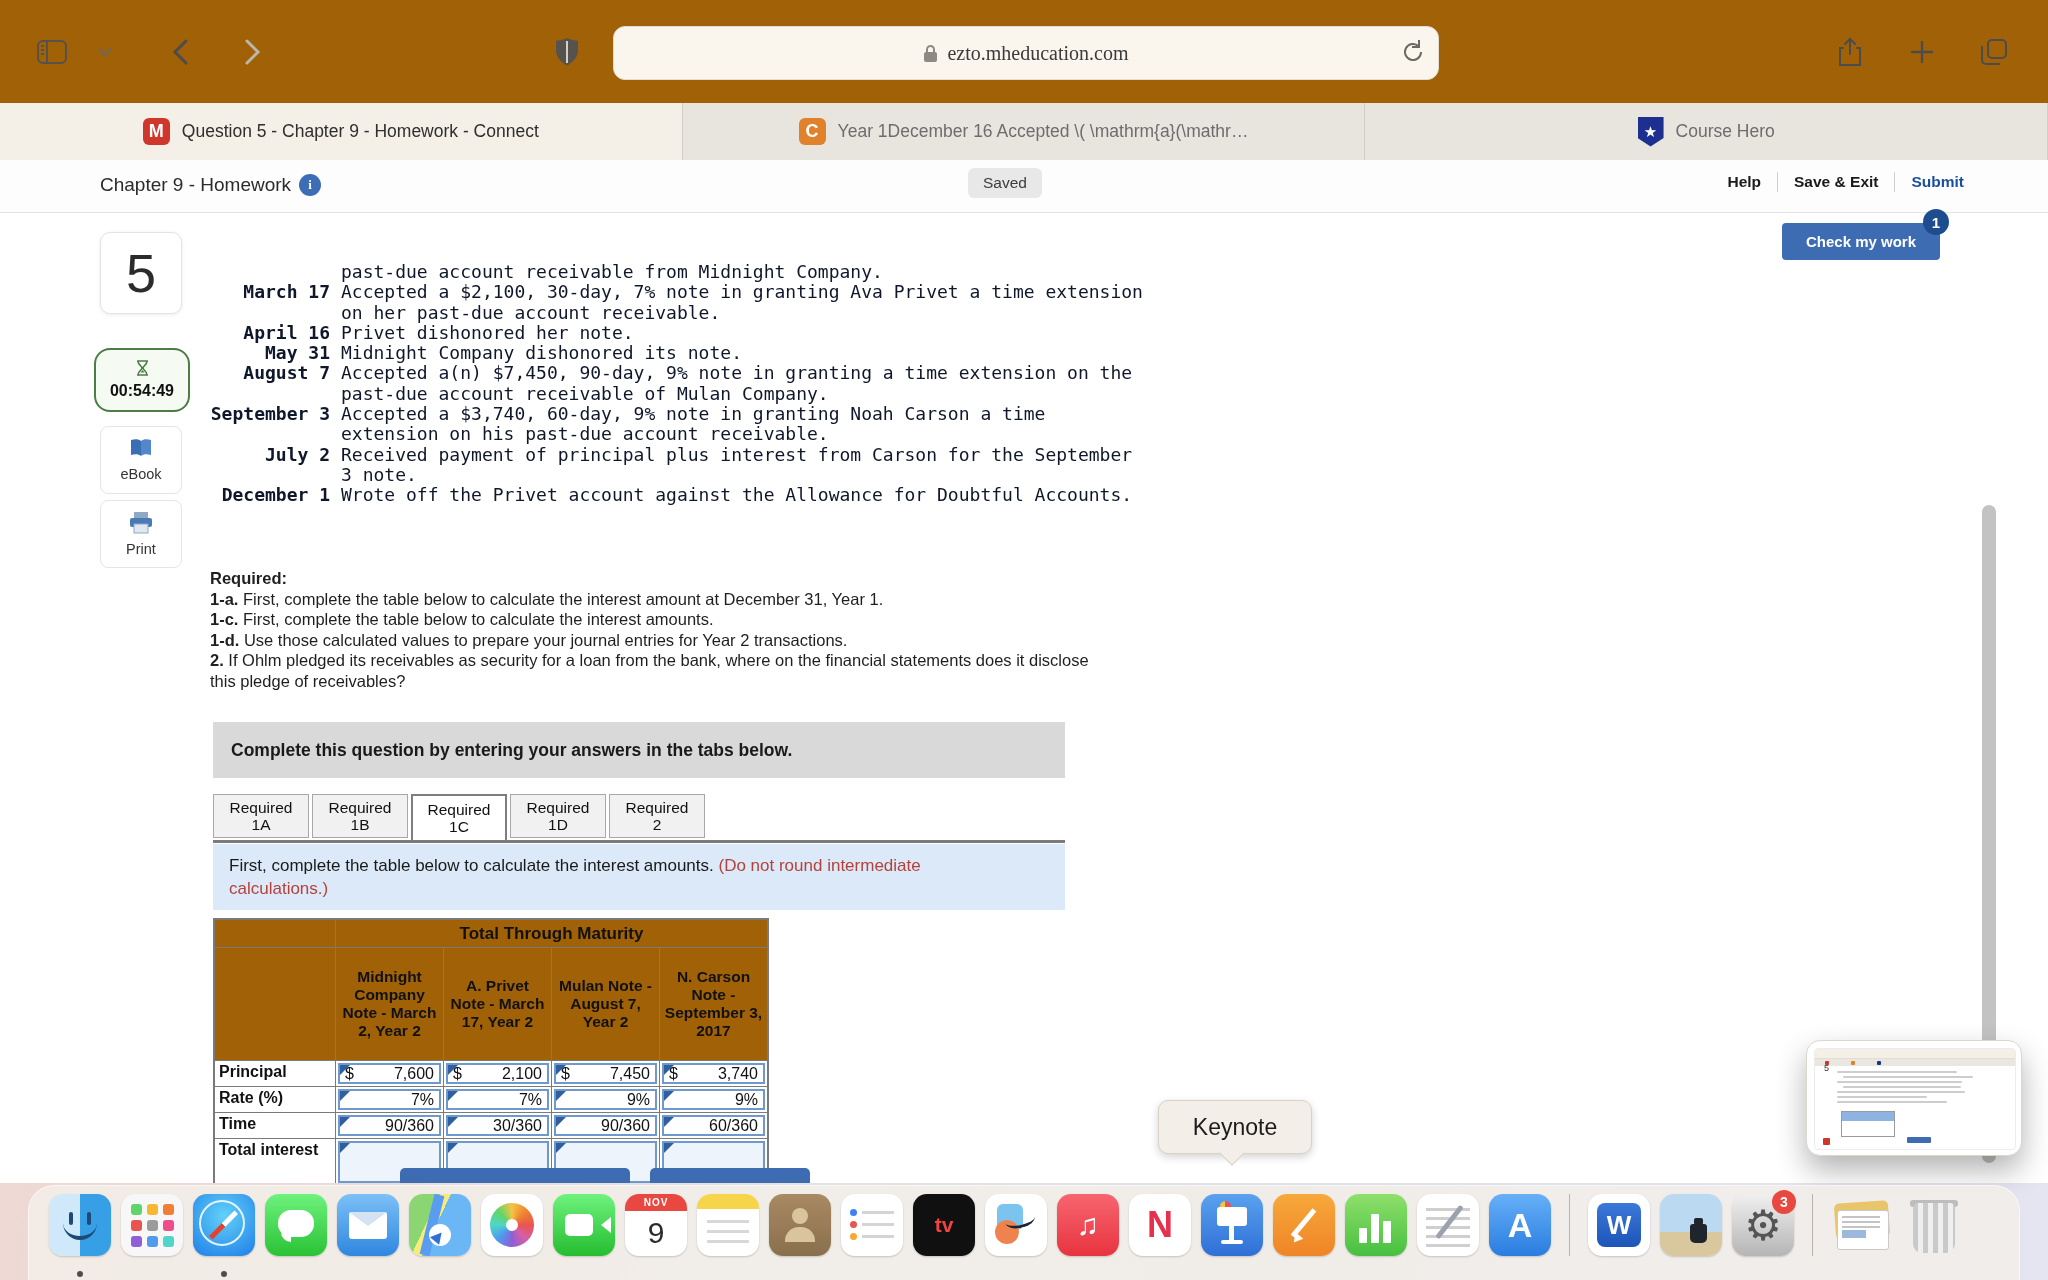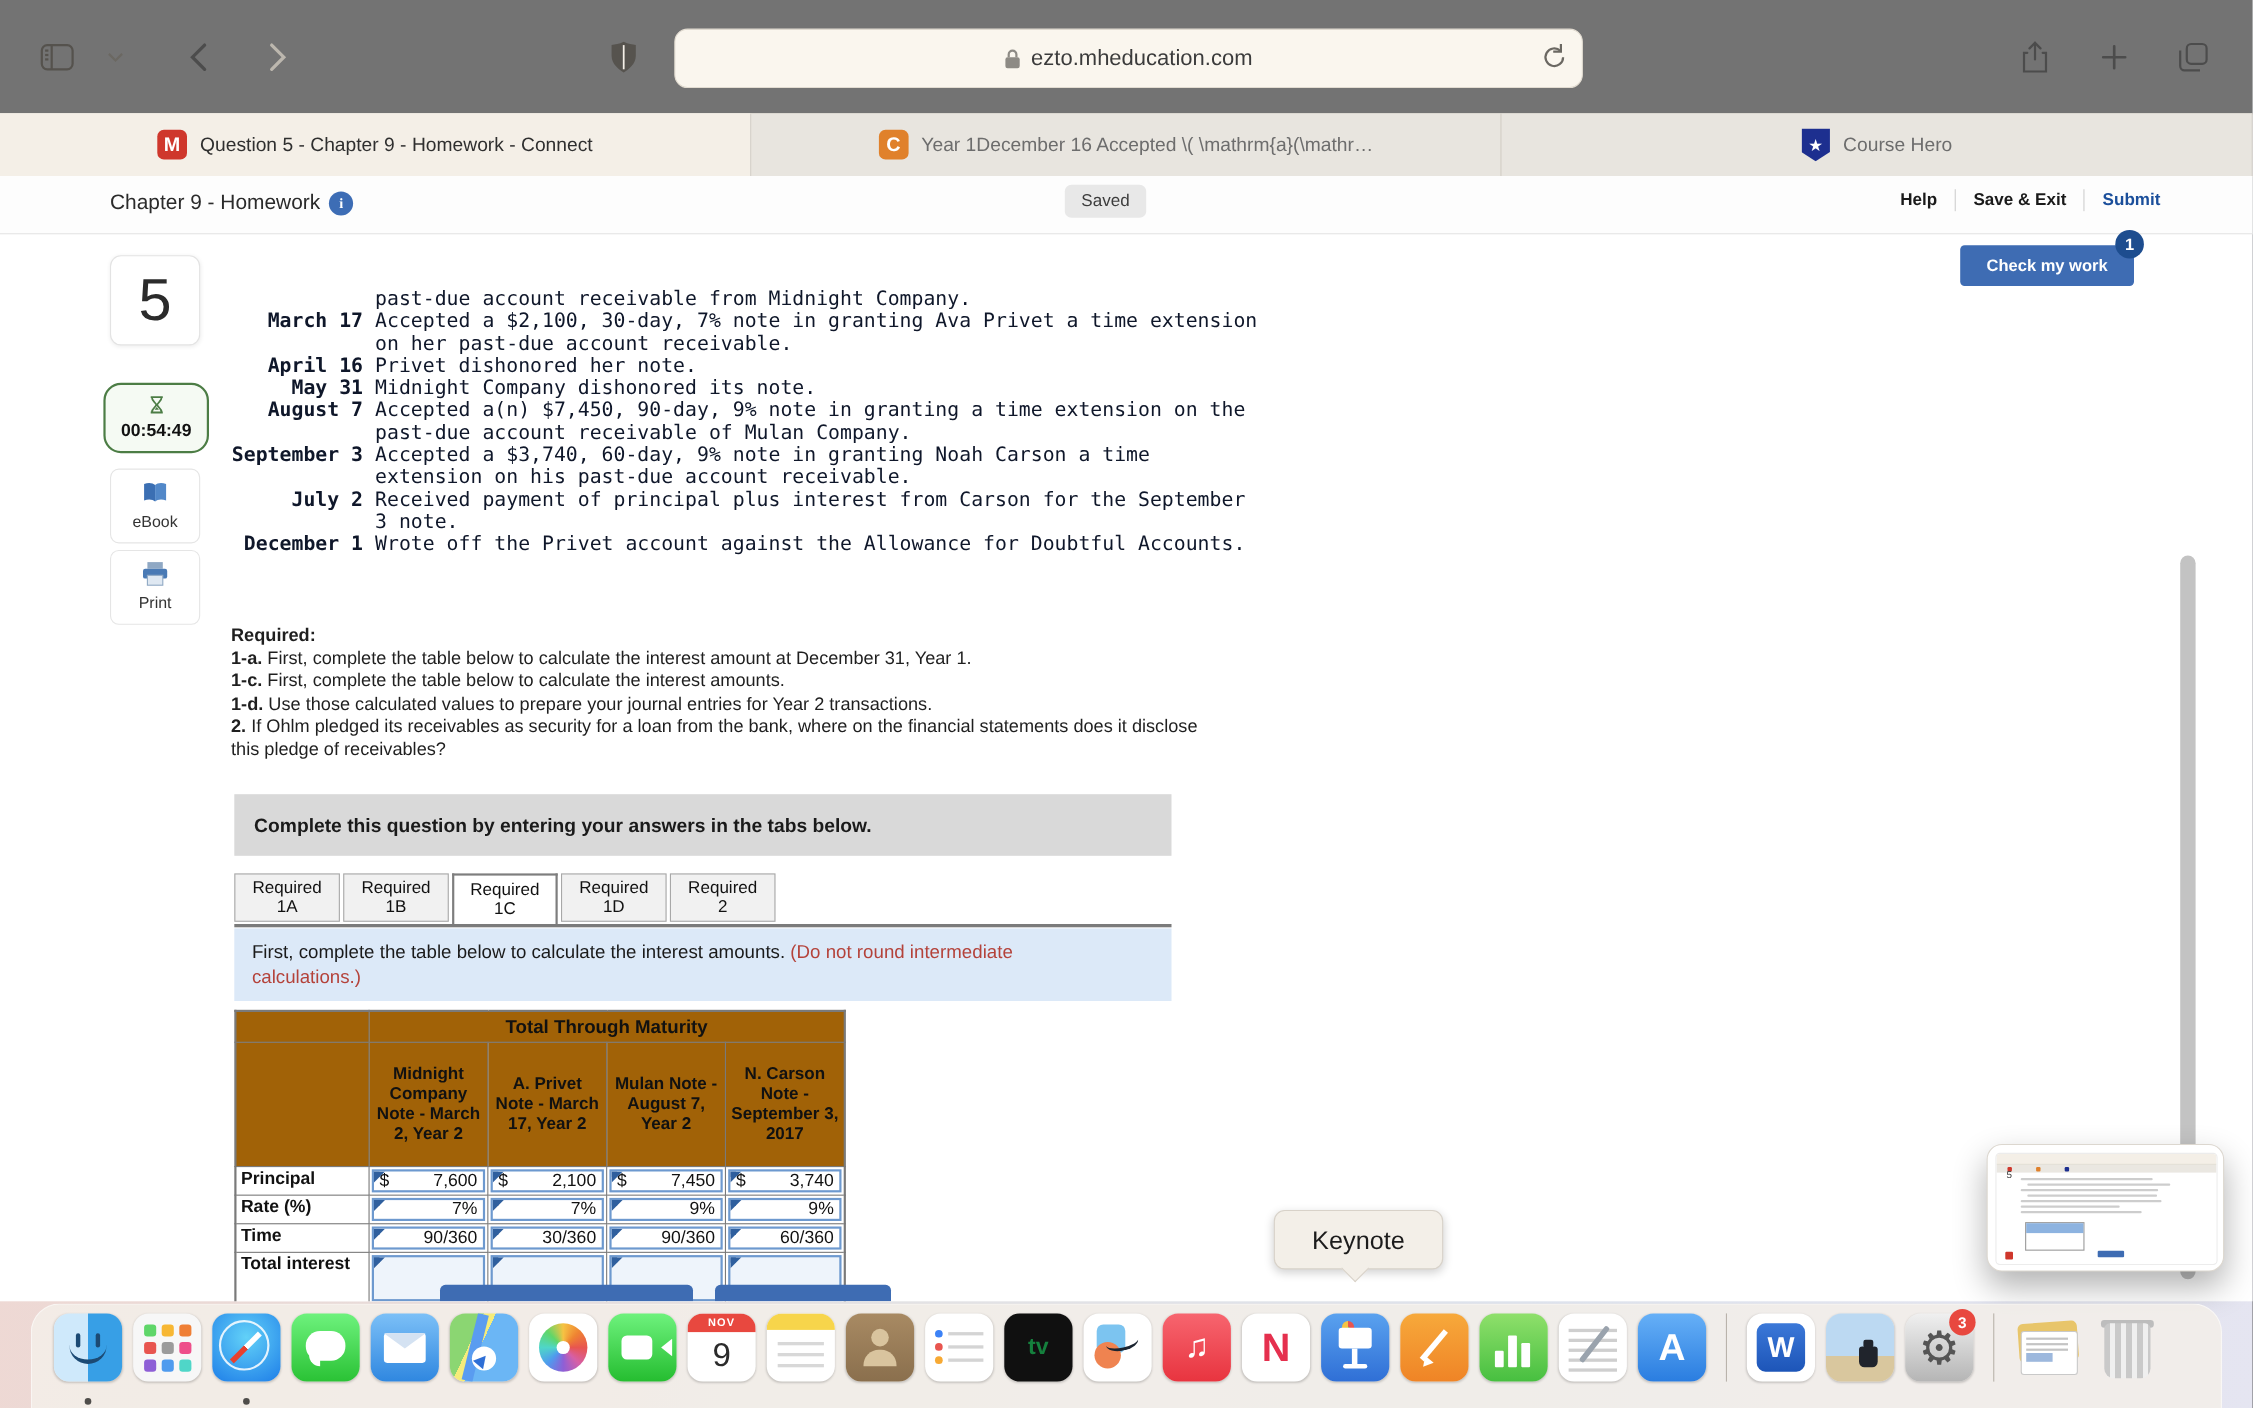--- a/index.html
+++ b/index.html
@@ -1,21 +1,21 @@
 <!DOCTYPE html>
 <html><head>
 <meta charset="utf-8">
 <style>
   html,body{margin:0;padding:0;background:#222;}
   .screen{position:relative;width:2048px;height:1280px;overflow:hidden;
     font-family:"Liberation Sans",sans-serif;
     background:linear-gradient(100deg,#f2d8d2 0%,#ead9d6 18%,#e3e2e4 45%,#dde2ec 70%,#e5e5f1 100%);}
   
   .bwindow{position:absolute;left:0;top:0;width:2048px;height:1183px;background:#fff;overflow:hidden;}
-  .toolbar{position:absolute;left:0;top:0;width:2048px;height:103px;background:#737373;border-bottom:1px solid #dad5cc;}
+  .toolbar{position:absolute;left:0;top:0;width:2048px;height:103px;background:#a16207;border-bottom:1px solid #dad5cc;font-family:Liberation Serif, serif;}
   .tbtn{position:absolute;top:30px;width:44px;height:44px;display:flex;align-items:center;justify-content:center;border-radius:8px;color:#55524d;}
   .tbtn svg{display:block;}
   .urlbar{position:absolute;left:613px;top:26px;width:824px;height:52px;background:#faf6ee;border:1px solid #e2dcd1;border-radius:12px;display:flex;align-items:center;justify-content:center;color:#3b3b3b;font-size:20px;}
   .urlbar .lock{margin-right:9px;display:flex;}
   .urlbar .reload{position:absolute;right:14px;top:12px;}
   
   .tabbar{position:absolute;left:0;top:103px;width:2048px;height:57px;background:#e8e5df;border-bottom:1px solid #d6d2ca;display:flex;}
   .tab{flex:1;display:flex;align-items:center;justify-content:center;gap:12px;border-right:1px solid #d2cec6;font-size:17.5px;color:#4a4a4a;overflow:hidden;white-space:nowrap;}
   .tab.active{background:#f4efe7;color:#2f2f2f;}
   .tab .fav{width:27px;height:27px;border-radius:6px;color:#fff;font-weight:bold;font-size:18px;display:flex;align-items:center;justify-content:center;flex:none;}
@@ -125,21 +125,21 @@
   .i-notes{background:#fff;}
   .i-notes .yt{left:0;top:0;width:62px;height:15px;background:#f7d54b;}
   .i-notes .ln{left:10px;width:42px;height:2.5px;background:#d8d8d8;}
   .i-cont{background:linear-gradient(#a88a63,#8a6f4d);}
   .i-cont .hd{width:16px;height:16px;border-radius:50%;background:#d9c49e;left:23px;top:14px;}
   .i-cont .bd{width:30px;height:15px;border-radius:14px 14px 0 0;background:#d9c49e;left:16px;top:33px;}
   .i-rem{background:#fff;padding-top:10px;box-sizing:border-box;}
   .i-rem .row{display:flex;align-items:center;gap:5px;margin:5px 0 0 9px;}
   .i-rem .d{width:7px;height:7px;border-radius:50%;}
   .i-rem .l{width:32px;height:2.5px;background:#d4d4d4;}
-  .i-tv{background:#101010;color:#15803d;display:flex;align-items:center;justify-content:center;font-weight:bold;font-size:21px;}
+  .i-tv{background:#101010;color:#ef4444;display:flex;align-items:center;justify-content:center;font-weight:bold;font-size:21px;}
   .i-free{background:#fff;}
   .i-free .sq{width:26px;height:26px;border-radius:6px;background:#7cc4f0;left:12px;top:10px;}
   .i-free .ci{width:24px;height:24px;border-radius:50%;background:#ef8350;left:10px;top:26px;}
   .i-free .sw{width:30px;height:13px;border-bottom:3.5px solid #1b2430;border-radius:50%;left:20px;top:18px;transform:rotate(-12deg);}
   .i-music{background:linear-gradient(#f7656f,#e8343f);color:#fff;display:flex;align-items:center;justify-content:center;font-size:30px;}
   .i-news{background:#fff;color:#e5304e;display:flex;align-items:center;justify-content:center;font-size:36px;font-weight:bold;}
   .i-key{background:linear-gradient(#5aa2ef,#2f6fd6);}
   .i-key .pod{width:30px;height:19px;background:#fff;border-radius:3px;left:16px;top:13px;}
   .i-key .stem{width:5px;height:15px;background:#fff;left:28px;top:32px;}
   .i-key .base{width:22px;height:4px;background:#fff;border-radius:2px;left:20px;top:46px;}

